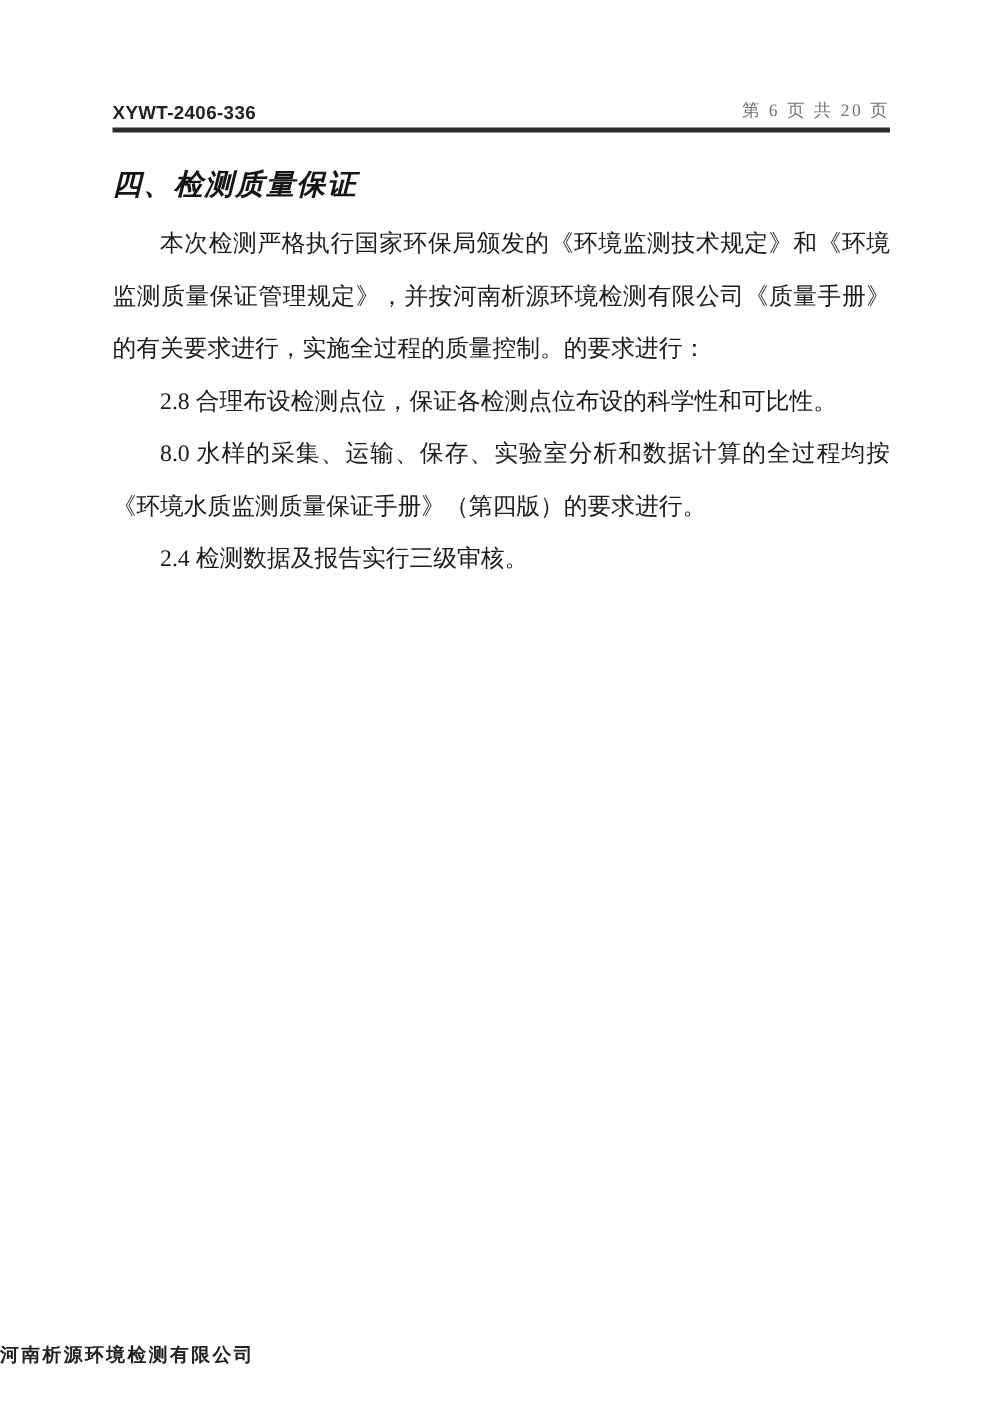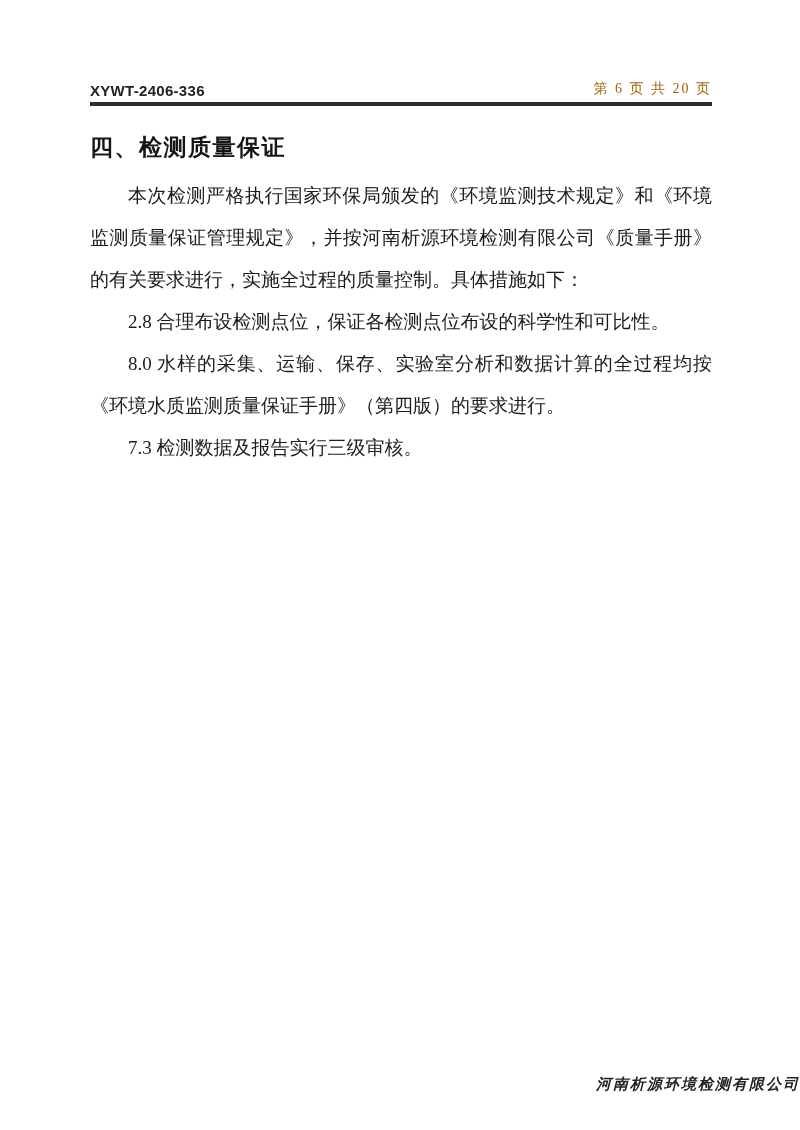--- a/index.html
+++ b/index.html
@@ -27,58 +27,58 @@
     font-family: "Liberation Sans", "DejaVu Sans", sans-serif;
     font-weight: 700;
     font-size: 15px;
     letter-spacing: 0.3px;
     color: #222222;
   }
 
   .page-indicator {
     font-size: 14px;
     letter-spacing: 2px;
-    color: #a16207;
+    color: #737373;
     padding-bottom: 1px;
   }
 
   .header-divider {
     margin-top: 3px;
     height: 2px;
     border-top: 2.5px solid #2b2b2b;
     border-bottom: 2px solid #2b2b2b;
   }
 
   .section-title {
     margin: 26px 0 0 0;
     font-size: 23px;
     font-weight: 700;
     letter-spacing: 1.5px;
     color: #151515;
+    font-style: italic;
   }
 
   .body-text {
     margin-top: 12px;
     font-size: 19px;
     line-height: 42px;
     text-align: justify;
   }
 
   .body-text p {
     margin: 0;
     text-indent: 2em;
   }
 
   .page-footer {
     position: absolute;
     bottom: 72px;
     left: 0;
     width: 100%;
-    text-align: right;
-    font-style: italic;
+    text-align: left;
   }
 
   .footer-company {
     font-size: 15px;
     font-weight: 600;
     letter-spacing: 2px;
     color: #222222;
   }
 </style>
 </head>
@@ -89,23 +89,23 @@
   <div class="header-row">
     <span class="doc-number">XYWT-2406-336</span>
     <span class="page-indicator">第 6 页 共 20 页</span>
   </div>
 
   <div class="header-divider"></div>
 
   <h1 class="section-title">四、检测质量保证</h1>
 
   <div class="body-text">
-    <p>本次检测严格执行国家环保局颁发的《环境监测技术规定》和《环境监测质量保证管理规定》，并按河南析源环境检测有限公司《质量手册》的有关要求进行，实施全过程的质量控制。具体措施如下：</p>
+    <p>本次检测严格执行国家环保局颁发的《环境监测技术规定》和《环境监测质量保证管理规定》，并按河南析源环境检测有限公司《质量手册》的有关要求进行，实施全过程的质量控制。的要求进行：</p>
     <p>2.8 合理布设检测点位，保证各检测点位布设的科学性和可比性。</p>
     <p>8.0 水样的采集、运输、保存、实验室分析和数据计算的全过程均按《环境水质监测质量保证手册》（第四版）的要求进行。</p>
-    <p>7.3 检测数据及报告实行三级审核。</p>
+    <p>2.4 检测数据及报告实行三级审核。</p>
   </div>
 
   <div class="page-footer">
     <span class="footer-company">河南析源环境检测有限公司</span>
   </div>
 
 </div>
 
 </body></html>

